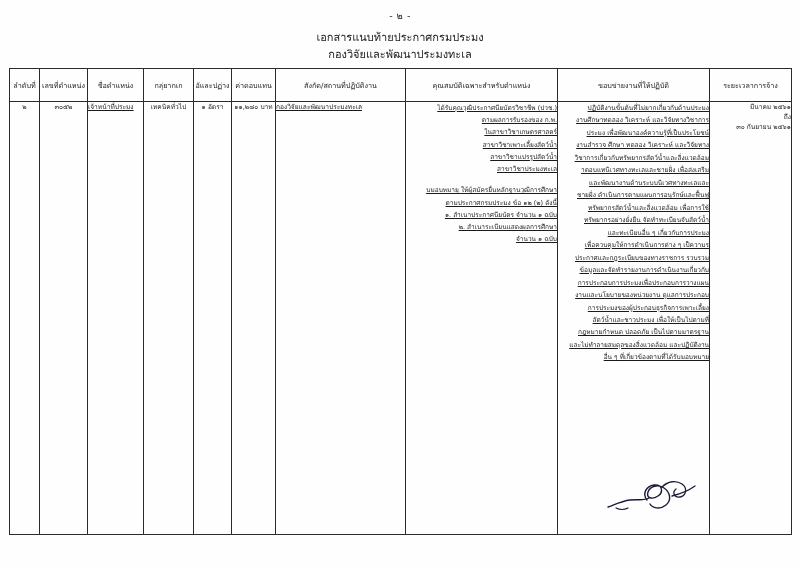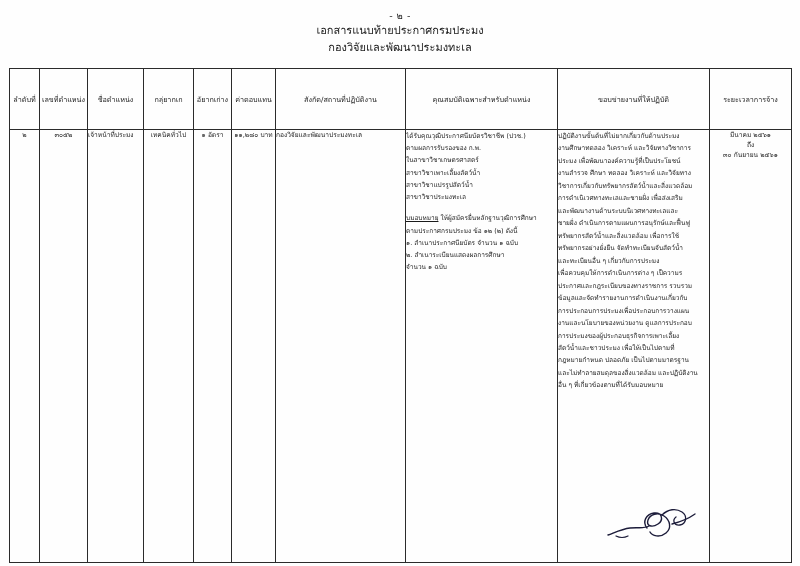--- a/index.html
+++ b/index.html
@@ -23,21 +23,21 @@
   }
   .page-number {
     text-align: center;
     font-size: 9.5px;
     padding-top: 8px;
     letter-spacing: 0.5px;
   }
   .doc-title {
     text-align: center;
     font-size: 11px;
-    margin-top: 0;
+    margin-top: 7px;
     line-height: 1.5;
   }
   .doc-subtitle {
     text-align: center;
     font-size: 11px;
     line-height: 1.5;
   }
   table.main-table {
     position: absolute;
     top: 68px;
@@ -52,39 +52,41 @@
     vertical-align: top;
     padding: 0;
   }
   table.main-table th {
     height: 28px;
     font-weight: normal;
     font-size: 7.2px;
     text-align: center;
     vertical-align: middle;
     line-height: 1.25;
-    padding: 16px 1px;
+    padding: 2px 1px;
   }
   td.body-cell {
     height: 432px;
     padding: 9px 3px 0 3px;
     font-size: 6.6px;
     line-height: 1.55;
   }
   td.center-cell {
     text-align: center;
   }
   td.left-cell {
     text-align: left;
     padding-left: 5px;
+    text-decoration: underline;
   }
   .cell-line {
     display: block;
     white-space: nowrap;
     overflow: visible;
+    text-align: right;
   }
   .qual-cell .cell-line,
   .scope-cell .cell-line {
     line-height: 1.88;
     font-size: 6.5px;
   }
   .scope-cell .cell-line {
     line-height: 1.92;
   }
   .note-label {
@@ -144,21 +146,21 @@
         <col class="col-qual">
         <col class="col-scope">
       <col class="col-duration">
     </colgroup>
     <thead>
       <tr>
         <th>ลำดับที่</th>
         <th>เลขที่ตำแหน่ง</th>
         <th>ชื่อตำแหน่ง</th>
         <th>กลุ่ยากเก</th>
-        <th>อัยากเก่าง</th>
+        <th>อัและปฏ่าง</th>
         <th>ค่าตอบแทน</th>
         <th>สังกัด/สถานที่ปฏิบัติงาน</th>
         <th>คุณสมบัติเฉพาะสำหรับตำแหน่ง</th>
         <th>ขอบข่ายงานที่ให้ปฏิบัติ</th>
         <th>ระยะเวลาการจ้าง</th>
       </tr>
     </thead>
     <tbody>
       <tr>
         <td class="body-cell center-cell">๒</td>
@@ -189,21 +191,21 @@
         </td>
 
         <td class="body-cell left-cell scope-cell">
           <div class="scope-wrap">
             <div>
                 <span class="cell-line">ปฏิบัติงานขั้นต้นที่ไม่ยากเกี่ยวกับด้านประมง</span>
                 <span class="cell-line">งานศึกษาทดลอง วิเคราะห์ และวิจัยทางวิชาการ</span>
                 <span class="cell-line">ประมง เพื่อพัฒนาองค์ความรู้ที่เป็นประโยชน์</span>
                 <span class="cell-line">งานสำรวจ ศึกษา ทดลอง วิเคราะห์ และวิจัยทาง</span>
                 <span class="cell-line">วิชาการเกี่ยวกับทรัพยากรสัตว์น้ำและสิ่งแวดล้อม</span>
-                <span class="cell-line">การดำเนิเวศทางทะเลและชายฝั่ง เพื่อส่งเสริม</span>
+                <span class="cell-line">าตอบแทนิเวศทางทะเลและชายฝั่ง เพื่อส่งเสริม</span>
                 <span class="cell-line">และพัฒนางานด้านระบบนิเวศทางทะเลและ</span>
                 <span class="cell-line">ชายฝั่ง ดำเนินการตามแผนการอนุรักษ์และฟื้นฟู</span>
                 <span class="cell-line">ทรัพยากรสัตว์น้ำและสิ่งแวดล้อม เพื่อการใช้</span>
                 <span class="cell-line">ทรัพยากรอย่างยั่งยืน จัดทำทะเบียนจับสัตว์น้ำ</span>
                 <span class="cell-line">และทะเบียนอื่น ๆ เกี่ยวกับการประมง</span>
                 <span class="cell-line">เพื่อควบคุมให้การดำเนินการต่าง ๆ เป็ความร</span>
                 <span class="cell-line">ประกาศและกฎระเบียบของทางราชการ  รวบรวม</span>
                 <span class="cell-line">ข้อมูลและจัดทำรายงานการดำเนินงานเกี่ยวกับ</span>
                 <span class="cell-line">การประกอบการประมงเพื่อประกอบการวางแผน</span>
                 <span class="cell-line">งานและนโยบายของหน่วยงาน ดูแลการประกอบ</span>

